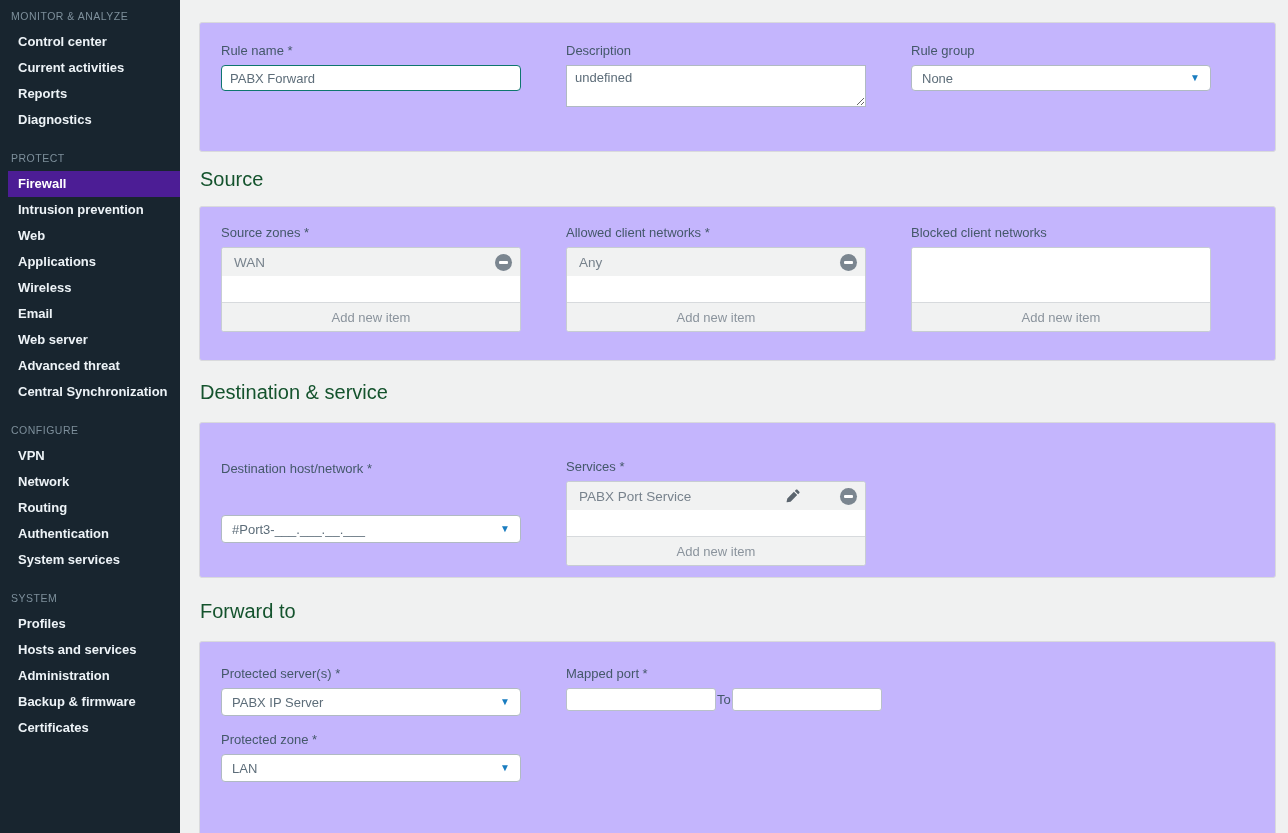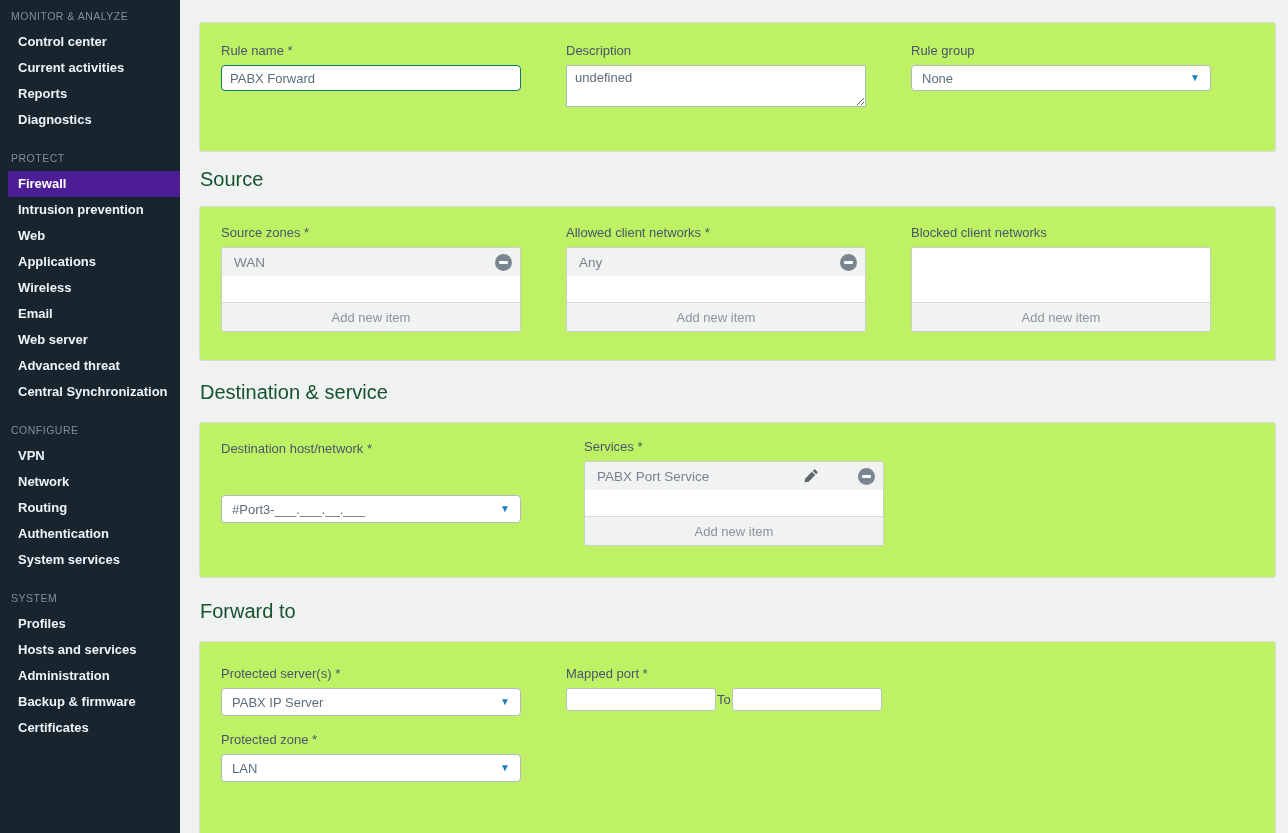--- a/index.html
+++ b/index.html
@@ -21,21 +21,21 @@
   }
   .nav-item {
     height:26px; line-height:26px; padding-left:18px;
     color:#edf3f7; font-size:13px; font-weight:bold; cursor:pointer;
     white-space:nowrap;
   }
   .nav-item.active { background:#4c1d95; margin-left:8px; padding-left:10px; color:#fff; }
   
   .main { margin-left:180px; padding:22px 12px 0 19px; }
   .card {
-    background:#bef264; border:1px solid #d9dadc; border-radius:3px;
+    background:#c4b5fd; border:1px solid #d9dadc; border-radius:3px;
     position:relative;
   }
   .card-row { display:flex; padding:20px 0 0 21px; }
   .col  { width:300px; margin-right:45px; flex:none; }
   .col-wide { width:330px; margin-right:20px; flex:none; }
   .field-label { font-size:13px; color:#44586a; margin-bottom:7px; white-space:nowrap; }
   .text-input {
     width:100%; height:26px; border:1px solid #0f766e; border-radius:4px;
     padding:0 8px; font-size:13px; color:#5d6d79; background:#fff; outline:none;
     font-family:"Liberation Sans", sans-serif;
@@ -186,29 +186,29 @@
         <div class="itembox">
           <div class="row-spacer tall"></div>
           <div class="row-add">Add new item</div>
         </div>
       </div>
     </div>
   </div>
 
   <div class="section-heading" style="margin-top:20px; margin-bottom:18px;">Destination &amp; service</div>
   <div class="card card-dest">
-    <div class="card-row" style="padding-top:18px;">
+    <div class="card-row" style="padding-top:38px;">
       <div class="col">
         <div class="field-label">Destination host/network *</div>
         <div class="select" style="height:28px;margin-top:39px;">
           <span>#Port3-___.___.__.___</span>
           <span class="caret">▼</span>
         </div>
       </div>
-      <div class="col" style="margin-top:-2px;margin-left:18px;">
+      <div class="col" style="margin-top:-2px;">
         <div class="field-label">Services *</div>
         <div class="itembox">
           <div class="row-item">
             <span>PABX Port Service</span>
             <span class="spacer-flex"></span>
             <span class="pencil-icon">
               <svg viewBox="0 0 16 16">
                   <path d="M11.1 1.6c.3-.3.8-.3 1.1 0l2.2 2.2c.3.3.3.8 0 1.1l-1.3 1.3-3.3-3.3 1.3-1.3zM8.9 3.8l3.3 3.3-6.6 6.6-3.6.6a.4.4 0 0 1-.4-.5l.7-3.4 6.6-6.6z"></path>
                 </svg>
             </span>

